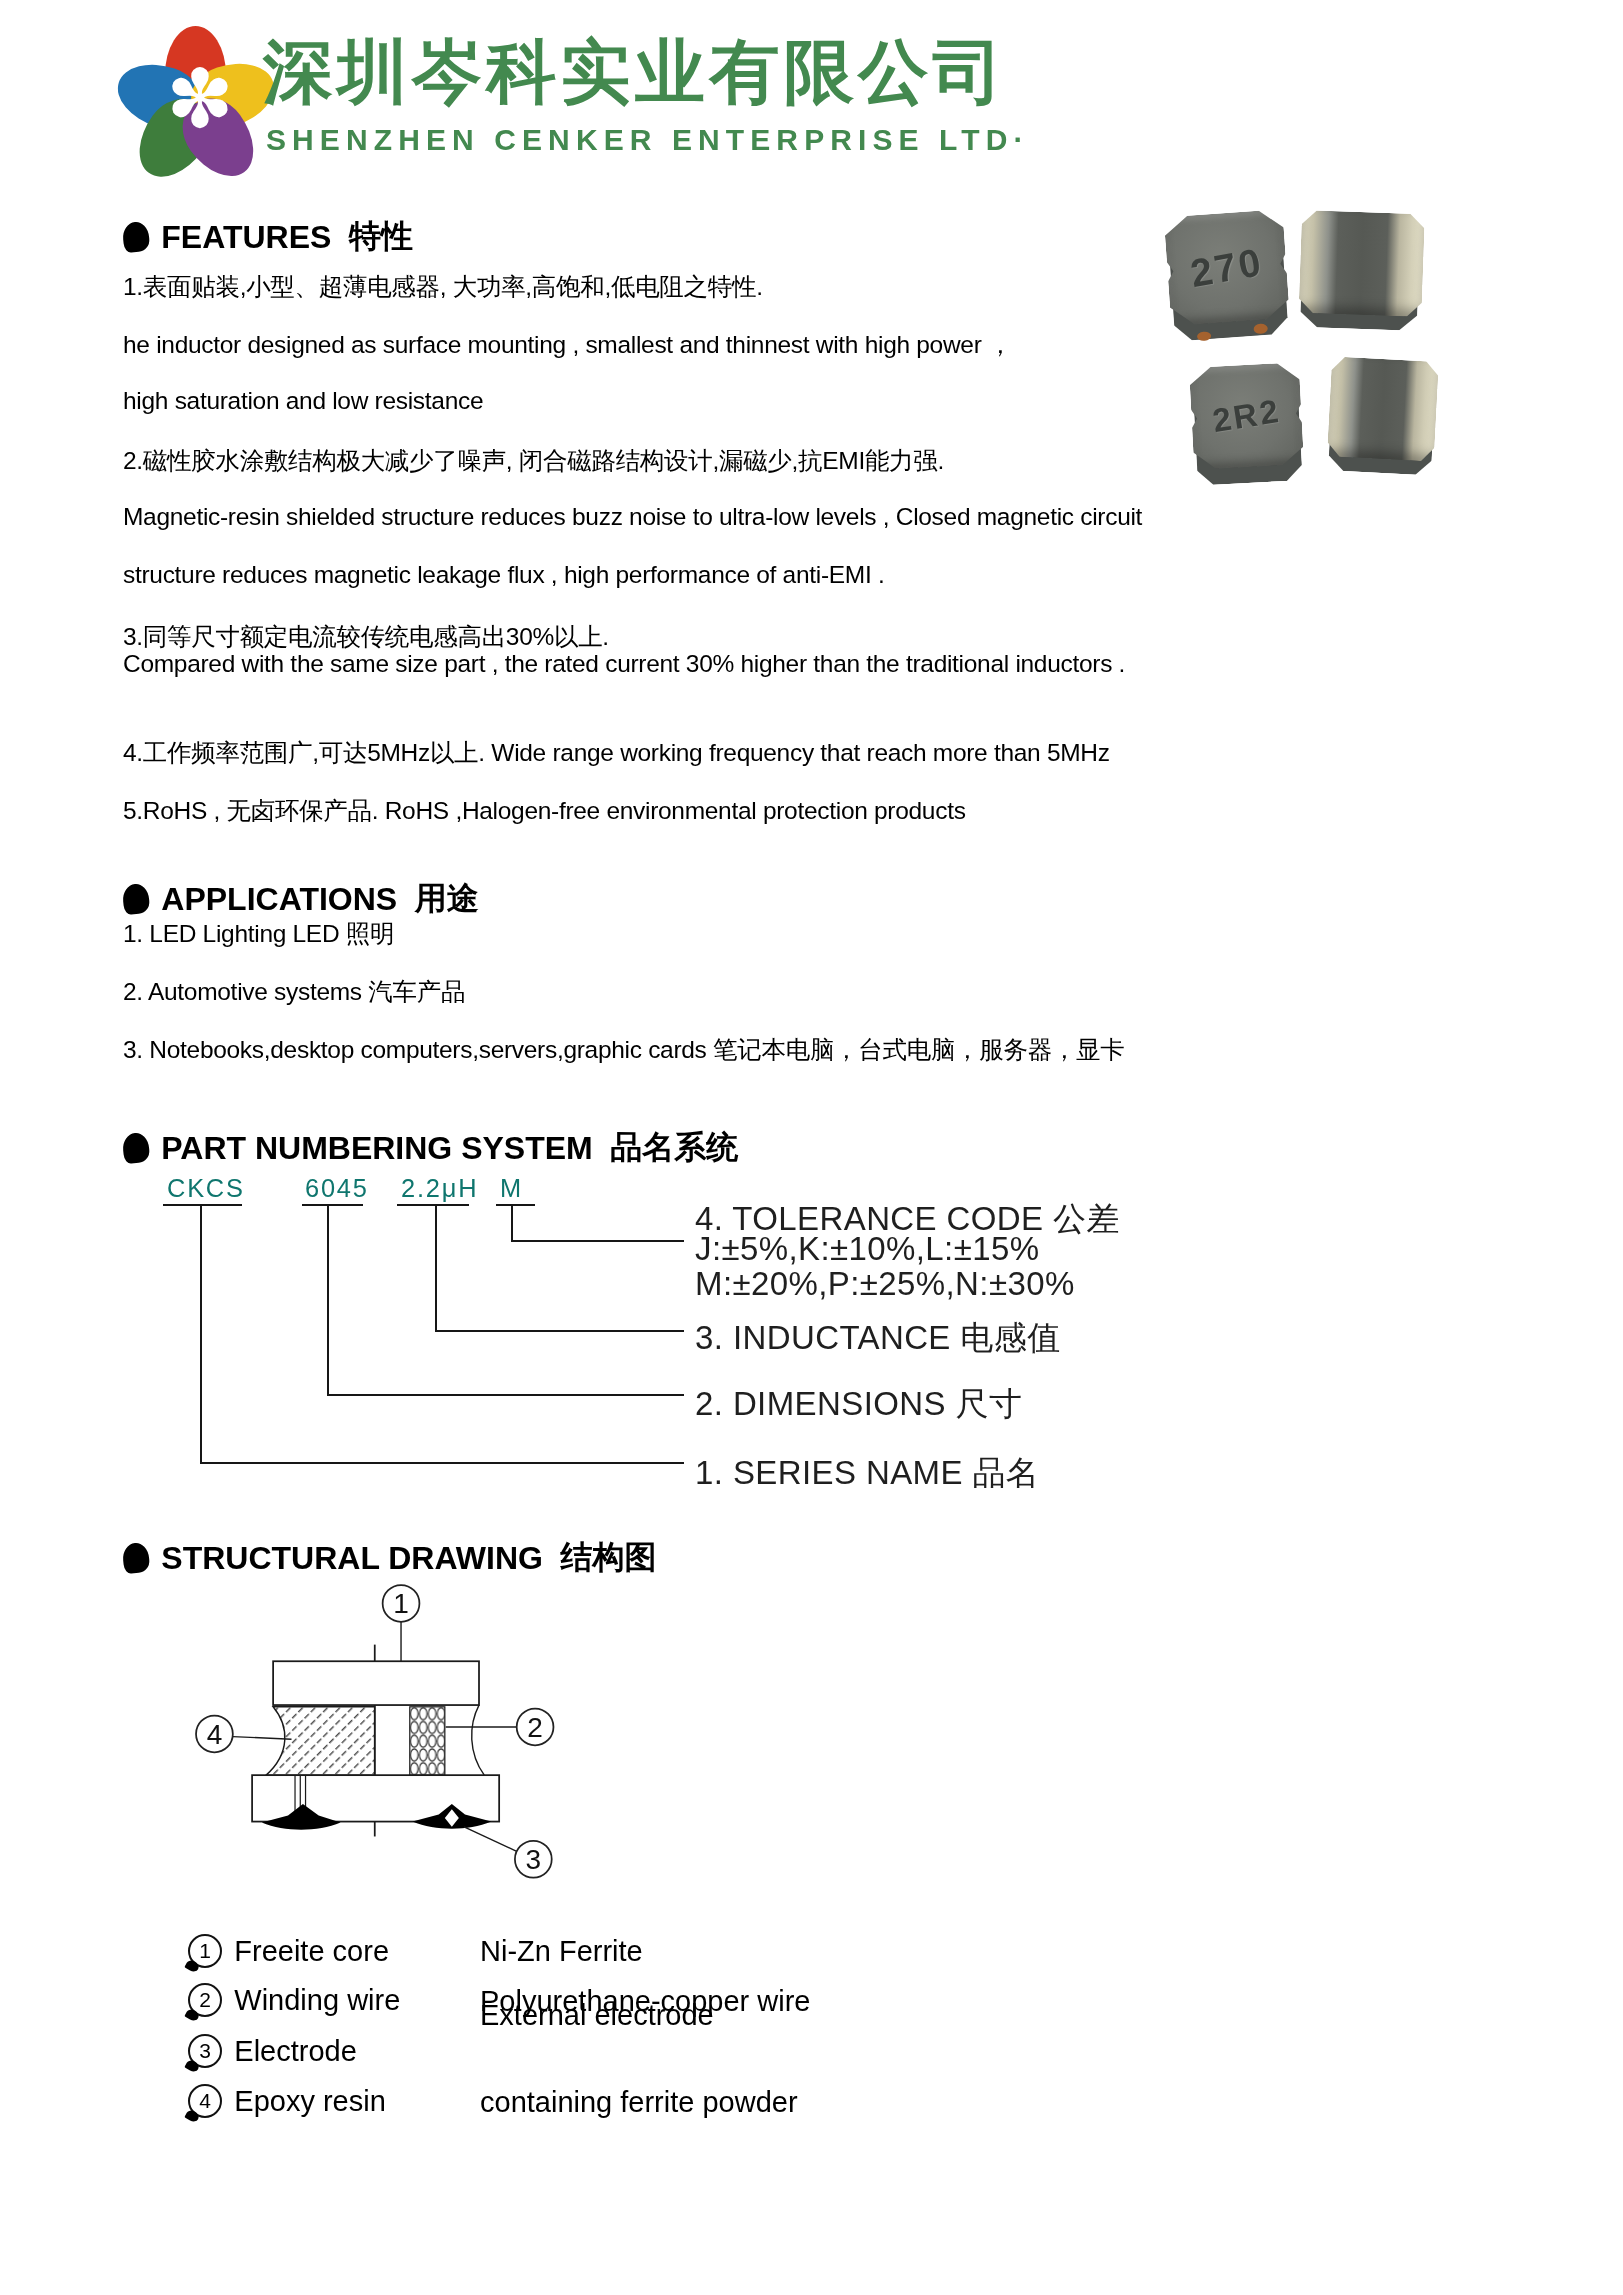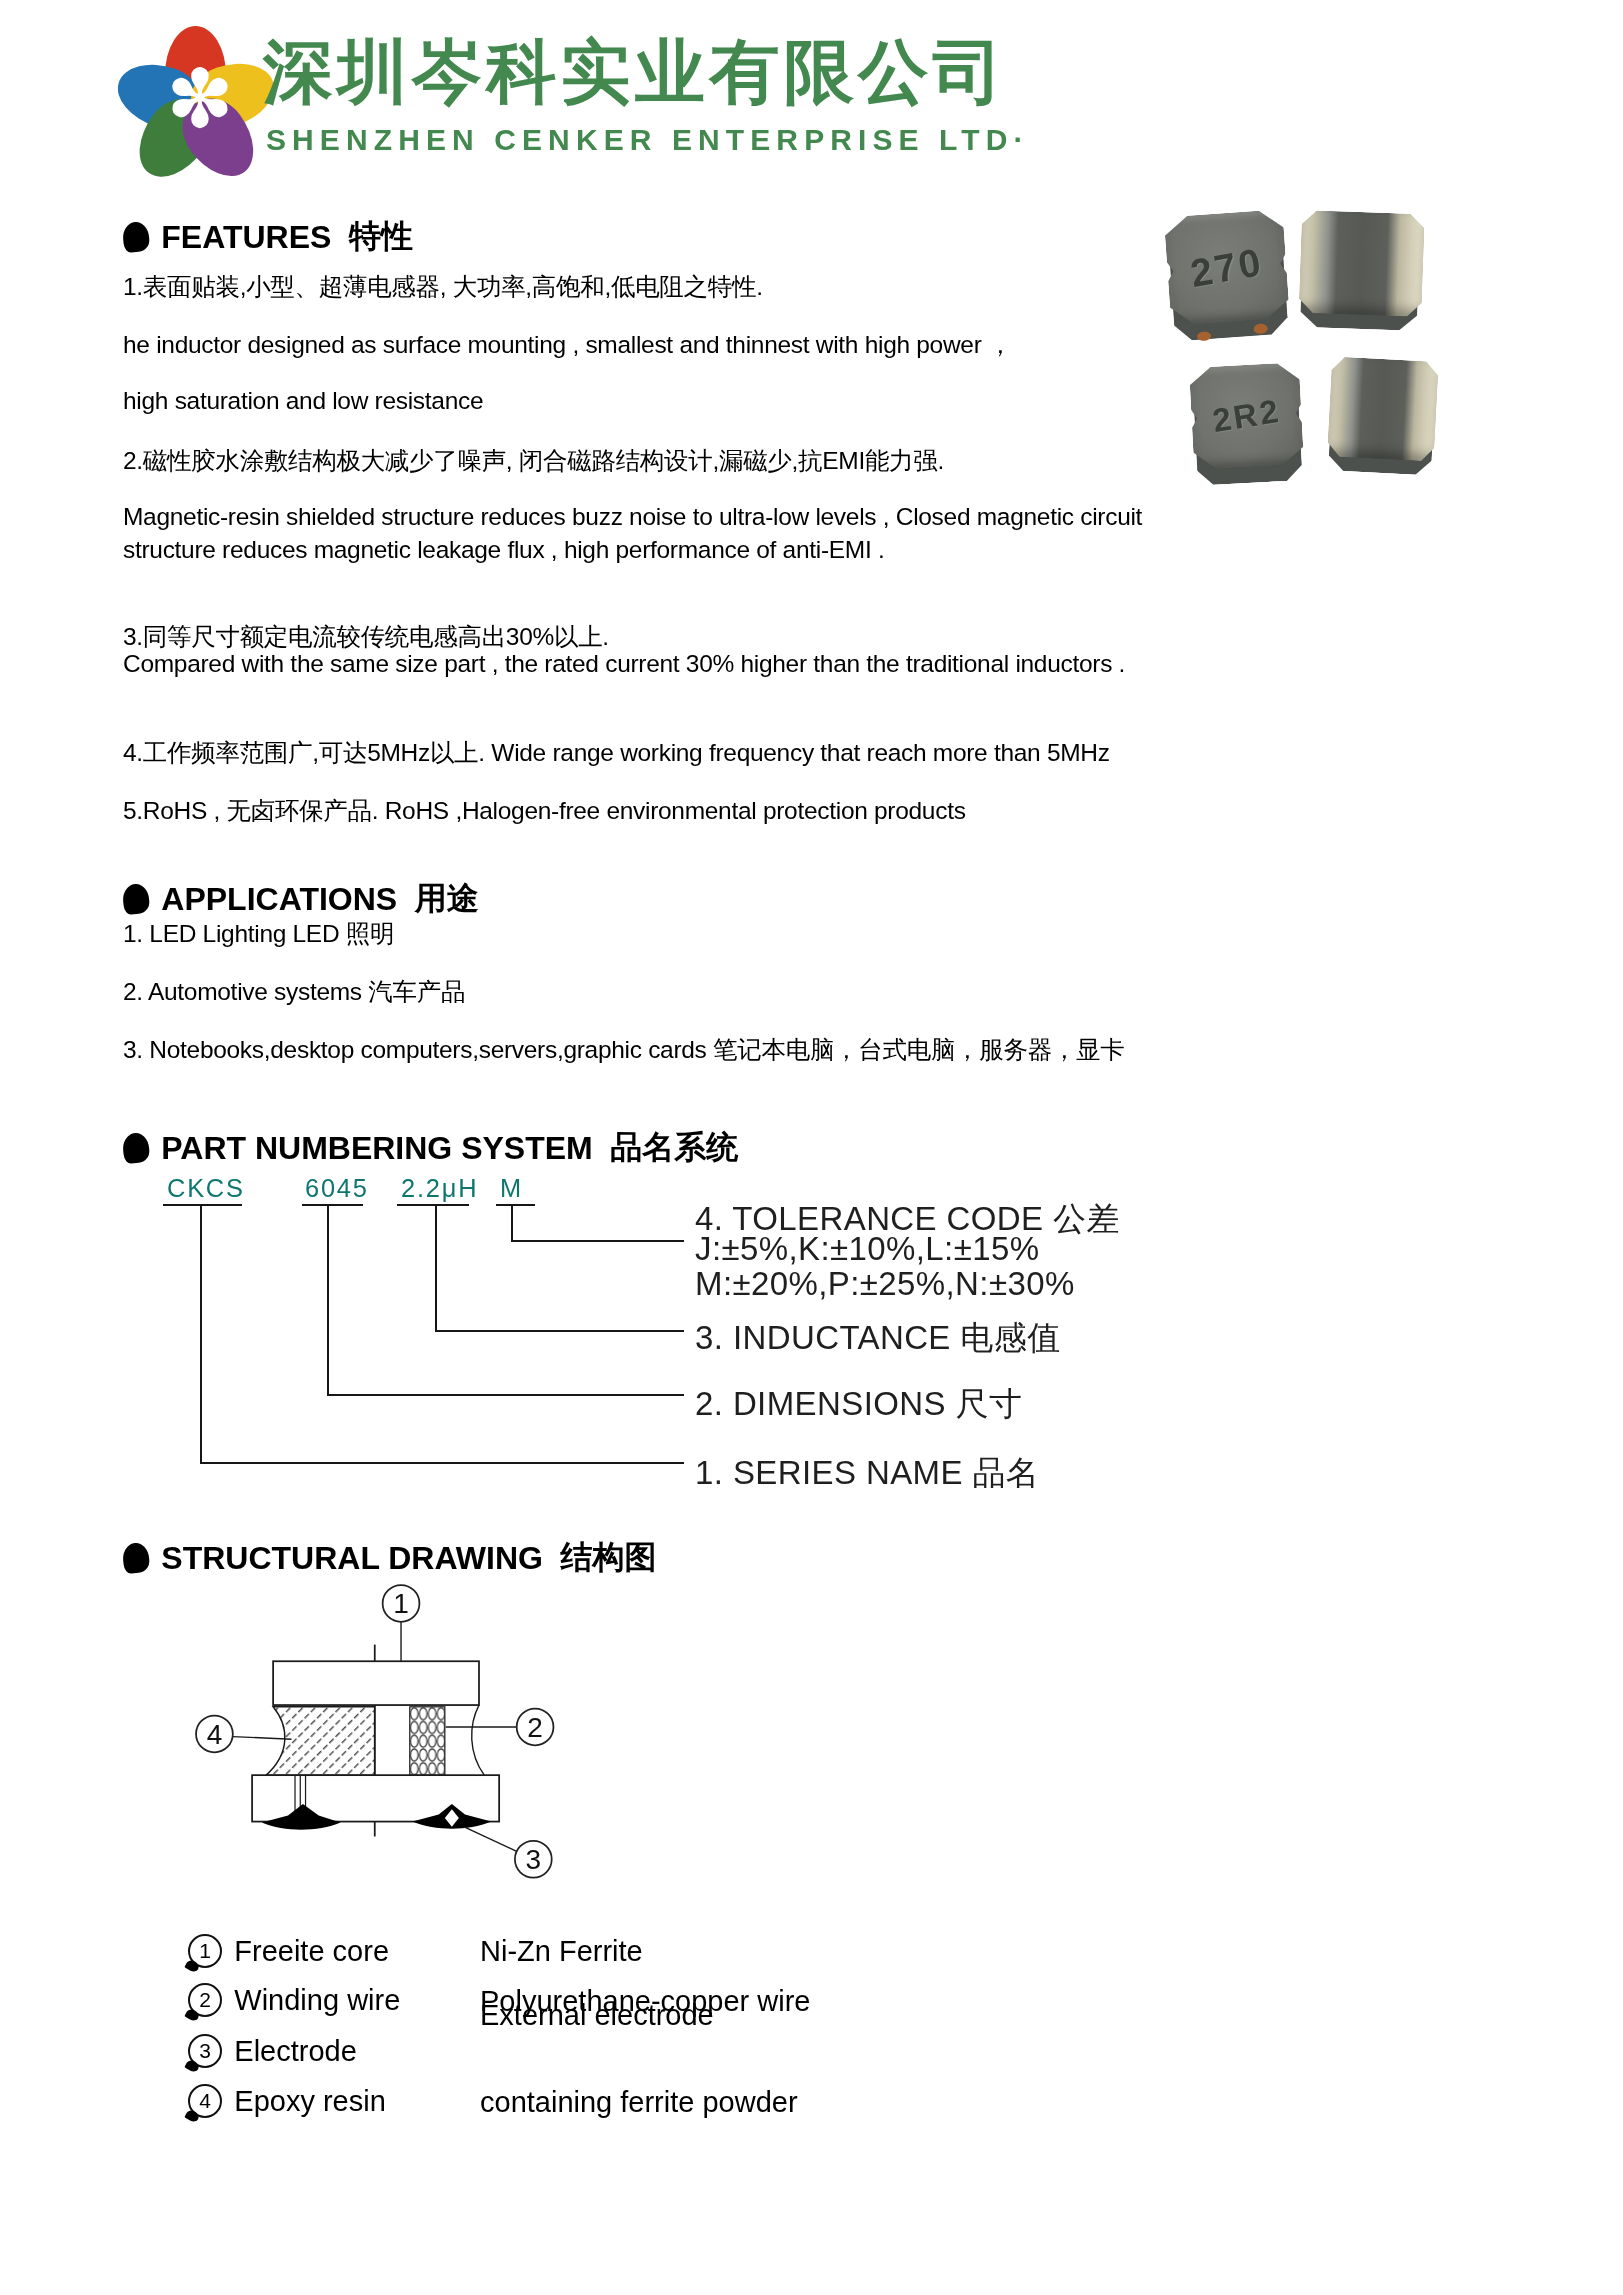--- a/index.html
+++ b/index.html
@@ -116,21 +116,21 @@
   <div class="sec-head" style="left:123px;top:215px;">
     <span class="bullet"></span>
     <span>FEATURES</span>
     <span class="head-cn">特性</span>
   </div>
   <div class="bodyline" style="top:270px;">1.表面贴装,小型、超薄电感器, 大功率,高饱和,低电阻之特性.</div>
   <div class="bodyline" style="top:328px;">he inductor designed as surface mounting , smallest and thinnest with high power ，</div>
   <div class="bodyline" style="top:387px;">high saturation and low resistance</div>
   <div class="bodyline" style="top:444px;">2.磁性胶水涂敷结构极大减少了噪声, 闭合磁路结构设计,漏磁少,抗EMI能力强.</div>
   <div class="bodyline" style="top:503px;">Magnetic-resin shielded structure reduces buzz noise to ultra-low levels , Closed magnetic circuit</div>
-  <div class="bodyline" style="top:536px;">structure reduces magnetic leakage  flux , high performance of anti-EMI .</div>
+  <div class="bodyline" style="top:561px;">structure reduces magnetic leakage  flux , high performance of anti-EMI .</div>
   <div class="bodyline" style="top:620px;">3.同等尺寸额定电流较传统电感高出30%以上.</div>
   <div class="bodyline" style="top:650px;">Compared with the same size part , the rated current 30% higher than the traditional inductors .</div>
   <div class="bodyline" style="top:736px;">4.工作频率范围广,可达5MHz以上. Wide range working frequency that reach more than 5MHz</div>
   <div class="bodyline" style="top:794px;">5.RoHS , 无卤环保产品.  RoHS ,Halogen-free environmental protection products</div>
 
   <div class="sec-head" style="left:123px;top:857px;margin-top:20px;">
     <span class="bullet"></span>
     <span>APPLICATIONS</span>
     <span class="head-cn">用途</span>
   </div>

